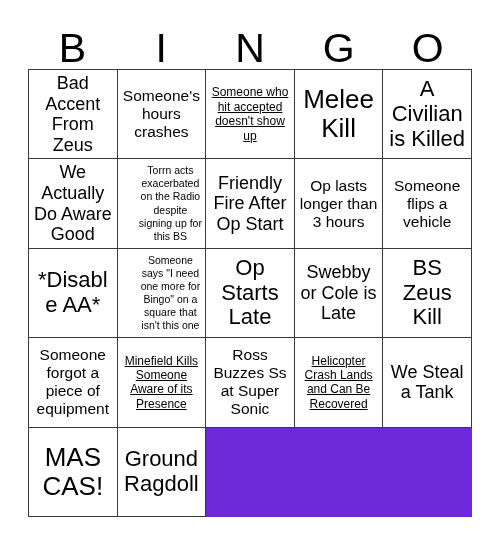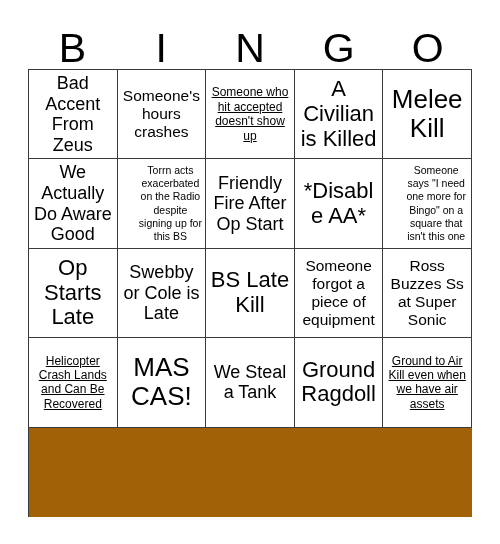--- a/index.html
+++ b/index.html
@@ -46,21 +46,21 @@
     left: 28px;
     top: 69px;
     width: 444px;
     height: 448px;
     box-sizing: border-box;
     display: grid;
     grid-template-columns: repeat(5, 1fr);
     grid-template-rows: repeat(5, 1fr);
     border-top: 1px solid #3a3a3a;
     border-left: 1px solid #3a3a3a;
-    background: #a16207;
+    background: #6d28d9;
   }
   .cell {
     box-sizing: border-box;
     border-right: 1px solid #3a3a3a;
     border-bottom: 1px solid #3a3a3a;
     display: flex;
     align-items: center;
     justify-content: center;
     text-align: center;
     padding: 2px 3px;
@@ -98,70 +98,76 @@
   <div id="grid">
     <div class="cell fs-lg">
         <span class="cell-text">Bad Accent From Zeus</span>
       </div>
     <div class="cell fs-md">
         <span class="cell-text">Someone's hours crashes</span>
       </div>
     <div class="cell fs-sm">
         <span class="cell-text">Someone who hit accepted doesn't show up</span>
       </div>
+    <div class="cell fs-xxl">
+        <span class="cell-text">Melee Kill</span>
+      </div>
     <div class="cell fs-xl">
         <span class="cell-text">A Civilian is Killed</span>
-      </div>
-    <div class="cell fs-xxl">
-        <span class="cell-text">Melee Kill</span>
       </div>
 
     <div class="cell fs-lg">
         <span class="cell-text">We Actually Do Aware Good</span>
       </div>
     <div class="cell fs-xs">
         <span class="cell-text">Torrn acts exacerbated on the Radio despite signing up for this BS</span>
       </div>
     <div class="cell fs-lg">
         <span class="cell-text">Friendly Fire After Op Start</span>
+      </div>
+    <div class="cell fs-md">
+        <span class="cell-text">Op lasts longer than 3 hours</span>
+      </div>
+    <div class="cell fs-md">
+        <span class="cell-text">Someone flips a vehicle</span>
       </div>
 
     <div class="cell fs-xl">
         <span class="cell-text">*Disable AA*</span>
       </div>
     <div class="cell fs-xs">
         <span class="cell-text">Someone says "I need one more for Bingo" on a square that isn't this one</span>
       </div>
     <div class="cell fs-xl">
         <span class="cell-text">Op Starts Late</span>
       </div>
     <div class="cell fs-lg">
         <span class="cell-text">Swebby or Cole is Late</span>
       </div>
     <div class="cell fs-xl">
-        <span class="cell-text">BS Late Kill</span>
+        <span class="cell-text">BS Zeus Kill</span>
       </div>
 
     <div class="cell fs-md">
         <span class="cell-text">Someone forgot a piece of equipment</span>
+      </div>
+    <div class="cell fs-sm">
+        <span class="cell-text">Minefield Kills Someone Aware of its Presence</span>
       </div>
     <div class="cell fs-md">
         <span class="cell-text">Ross Buzzes Ss at Super Sonic</span>
       </div>
     <div class="cell fs-sm">
         <span class="cell-text">Helicopter Crash Lands and Can Be Recovered</span>
       </div>
 
+    <div class="cell fs-lg">
+        <span class="cell-text">We Steal a Tank</span>
+      </div>
     <div class="cell fs-xxl">
         <span class="cell-text">MAS CAS!</span>
       </div>
-    <div class="cell fs-lg">
-        <span class="cell-text">We Steal a Tank</span>
-      </div>
     <div class="cell fs-xl">
         <span class="cell-text">Ground Ragdoll</span>
-      </div>
-    <div class="cell fs-sm">
-        <span class="cell-text">Ground to Air Kill even when we have air assets</span>
       </div>
   </div>
 
 </div>
 
 </body></html>

